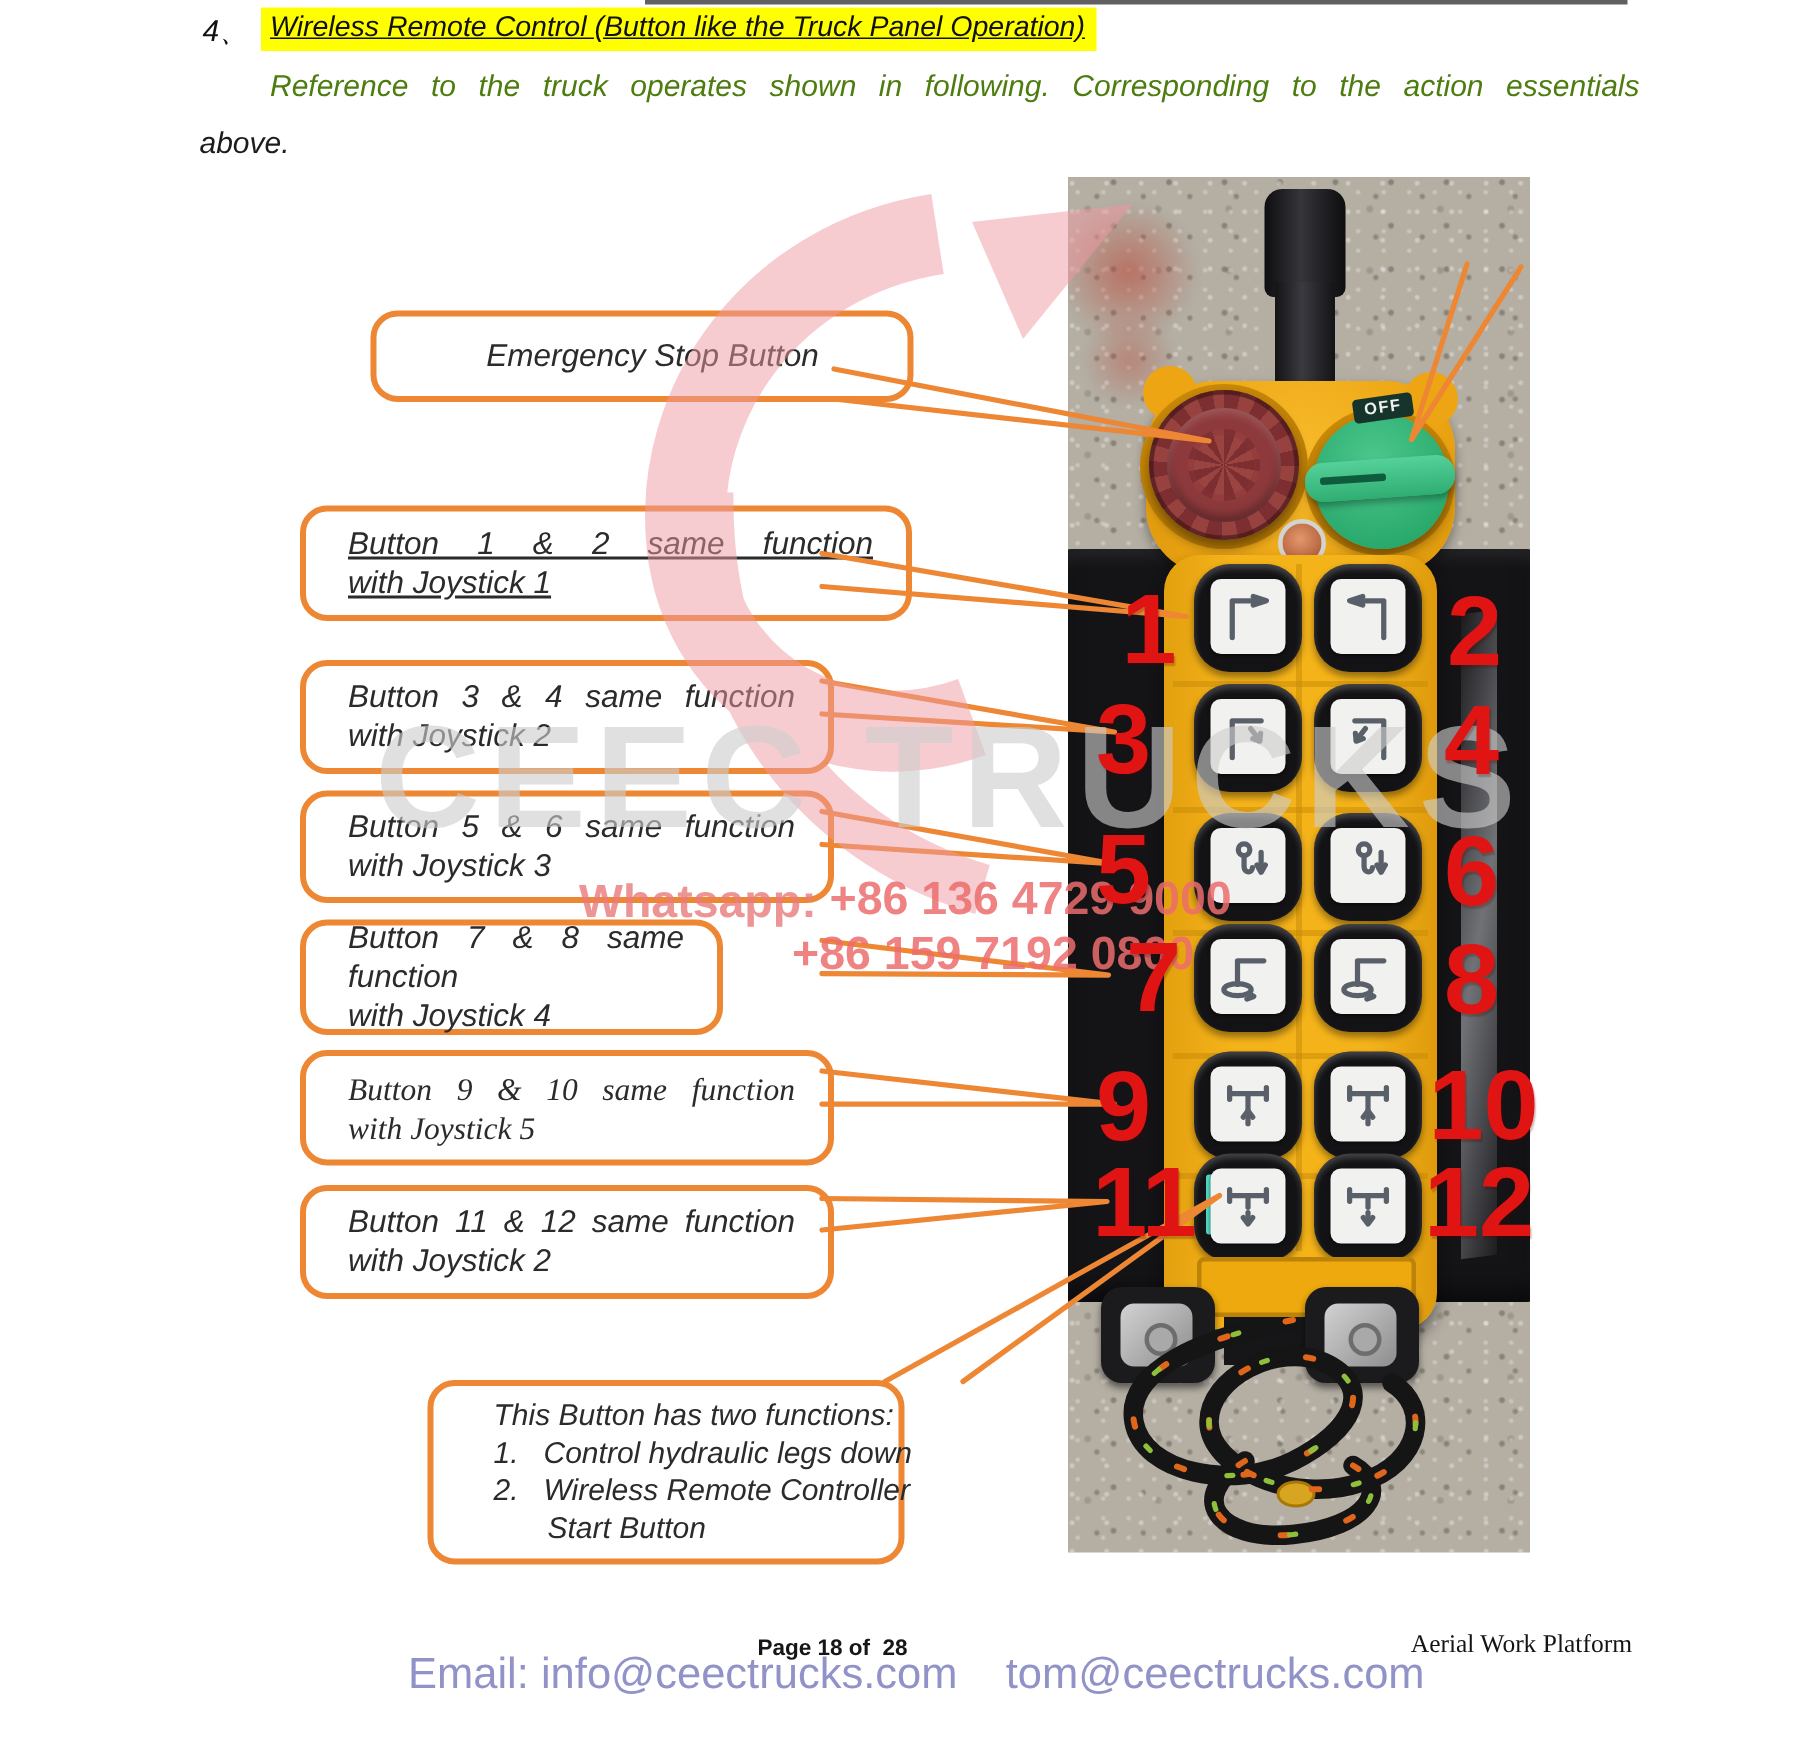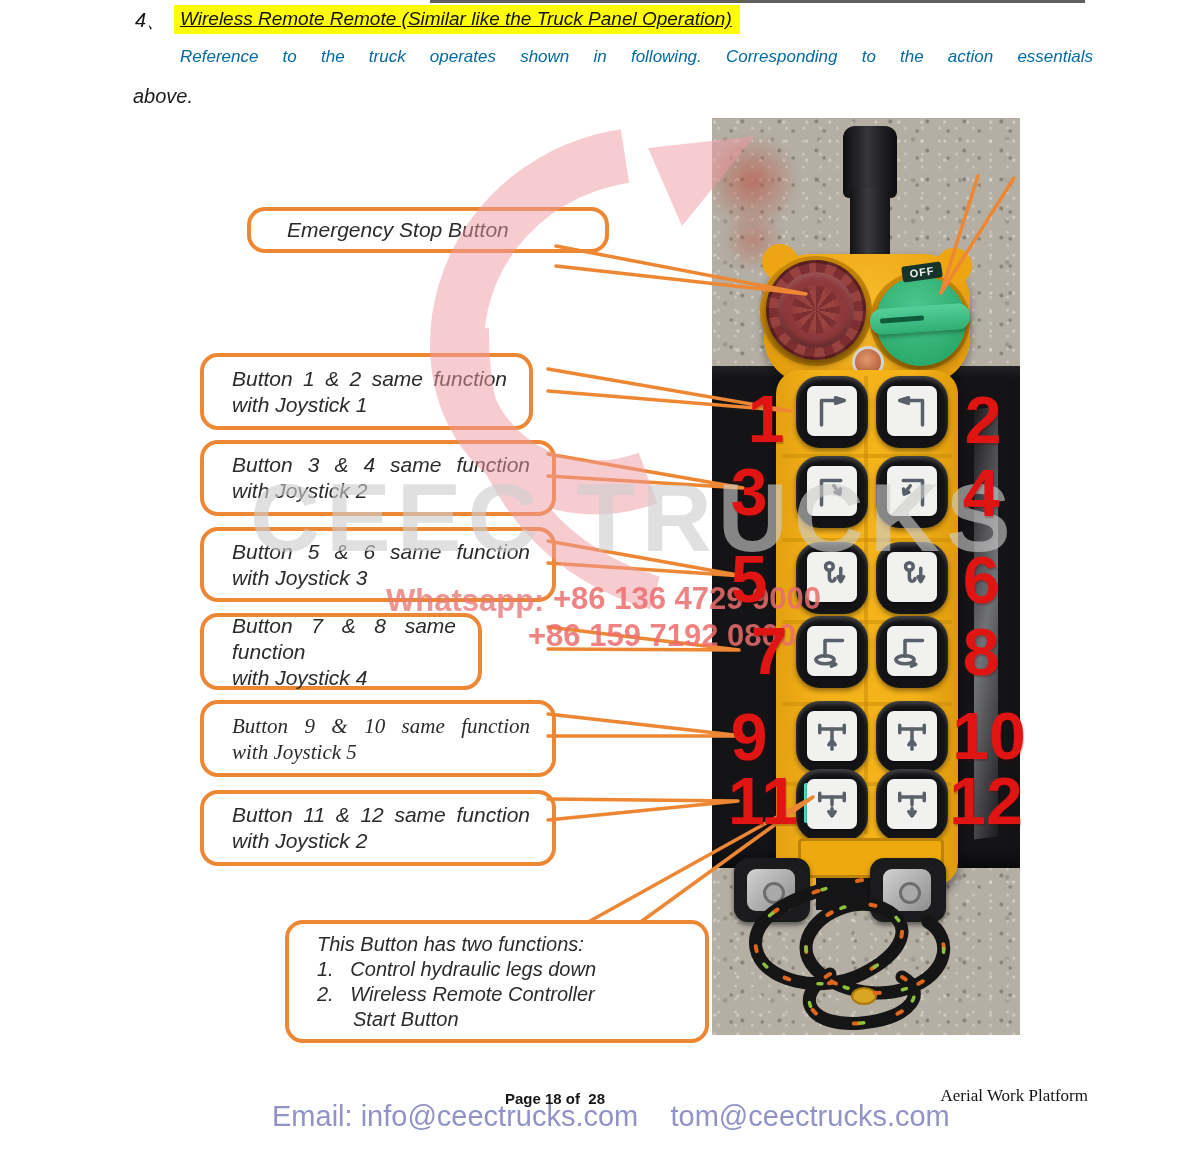--- a/index.html
+++ b/index.html
@@ -5,50 +5,50 @@
   html,body{margin:0;padding:0;background:#888;}
   .page{position:relative;width:1200px;height:1166px;background:#ffffff;margin:0 auto;
         font-family:"Liberation Sans",sans-serif;overflow:hidden;}
   .abs{position:absolute;}
 
   
   .top-line{left:430px;top:0;width:655px;height:3px;background:#2b2b2b;opacity:.75;}
   .h-number{left:135px;top:7px;font-size:20px;font-style:italic;color:#111;z-index:2;}
   .h-title{left:174px;top:5px;font-size:19px;font-style:italic;color:#111;background:#ffff00;
            padding:3px 8px 4px 6px;text-decoration:underline;z-index:2;}
-  .p1{left:180px;top:47px;width:913px;font-size:17px;font-style:italic;color:#0369a1;
+  .p1{left:180px;top:47px;width:913px;font-size:20px;font-style:italic;color:#4d7c0f;
       text-align:justify;text-align-last:justify;z-index:2;}
   .p2{left:133px;top:85px;font-size:20px;font-style:italic;color:#1c1c1c;z-index:2;}
 
   
   .swirl{left:410px;top:118px;z-index:5;pointer-events:none;opacity:.5;}
   .brand-wm{left:250px;top:462px;font-size:97px;font-weight:bold;letter-spacing:6px;
             color:rgba(205,205,205,0.62);z-index:5;white-space:nowrap;pointer-events:none;}
   .wa{z-index:5;font-weight:bold;white-space:nowrap;pointer-events:none;}
   .wa-label{left:386px;top:583px;font-size:31px;color:rgba(233,122,122,0.8);}
   .wa-p1{left:553px;top:581px;font-size:31px;color:rgba(236,108,108,0.85);}
   .wa-p2{left:528px;top:618px;font-size:31px;color:rgba(236,108,108,0.85);}
 
   
   .bubble{position:absolute;background:#fff;border:4px solid #ED8733;border-radius:18px;
           display:flex;flex-direction:column;justify-content:center;z-index:3;
           font-style:italic;color:#2b2b2b;box-sizing:border-box;}
   .bubble .ln{display:block;padding-left:28px;padding-right:22px;font-size:21px;line-height:26px;}
   .bubble .j{text-align:justify;text-align-last:justify;}
   .cb-electric{left:936px;top:110px;width:200px;height:68px;}
   .cb-electric .ln{font-size:19px;line-height:24px;padding-left:24px;padding-right:30px;}
-  .cb-emergency{left:247px;top:207px;width:362px;height:46px;}
+  .cb-emergency{left:247px;top:207px;width:362px;height:61px;text-align:center;}
   .cb-emergency .ln{padding-left:36px;}
-  .cb-b12{left:200px;top:353px;width:333px;height:77px;}
+  .cb-b12{left:200px;top:337px;width:408px;height:77px;text-decoration:underline;}
   .cb-b34{left:200px;top:440px;width:356px;height:76px;}
   .cb-b56{left:200px;top:527px;width:356px;height:75px;}
   .cb-b78{left:200px;top:613px;width:282px;height:77px;}
   .cb-b910{left:200px;top:700px;width:356px;height:77px;font-family:Liberation Serif, serif;}
   .cb-b1112{left:200px;top:790px;width:356px;height:76px;}
-  .cb-start{left:285px;top:920px;width:424px;height:123px;}
+  .cb-start{left:285px;top:920px;width:318px;height:123px;padding-left:12px;}
   .cb-start .ln{font-size:20px;line-height:25px;white-space:pre;}
   .cb-start .indent{padding-left:64px;}
   .tails{left:0;top:0;z-index:4;pointer-events:none;}
 
   
   .photo{left:712px;top:118px;width:308px;height:917px;z-index:2;overflow:hidden;
          background-color:#b4aea3;
          background-image:
            radial-gradient(circle at 12% 22%, rgba(255,255,255,.35) 1px, transparent 2.2px),
            radial-gradient(circle at 62% 48%, rgba(90,84,72,.45) 1px, transparent 2.4px),
@@ -124,21 +124,21 @@
   .f-email{left:272px;top:1100px;font-size:29px;color:#9193c8;z-index:2;white-space:pre;}
 </style>
 </head>
 <body>
 
 <div class="page">
 
   <div class="abs top-line"></div>
 
   <div class="abs h-number">4、</div>
-  <div class="abs h-title">Wireless Remote Remote (Similar like the Truck Panel Operation)</div>
+  <div class="abs h-title">Wireless Remote Control (Button like the Truck Panel Operation)</div>
   <div class="abs p1">Reference to the truck operates shown in following. Corresponding to the action essentials</div>
   <div class="abs p2">above.</div>
 
   <svg class="abs swirl" width="380" height="510" viewBox="0 0 380 510">
     <g stroke="#ef9aa2" fill="none">
       <path d="M215 38 C105 55 38 150 48 245 C58 340 150 392 238 360" stroke-width="54"></path>
       <path d="M62 210 C60 340 128 440 245 475" stroke-width="34"></path>
     </g>
     <path d="M238 30 L345 18 L272 108 Z" fill="#ef9aa2"></path>
   </svg>

